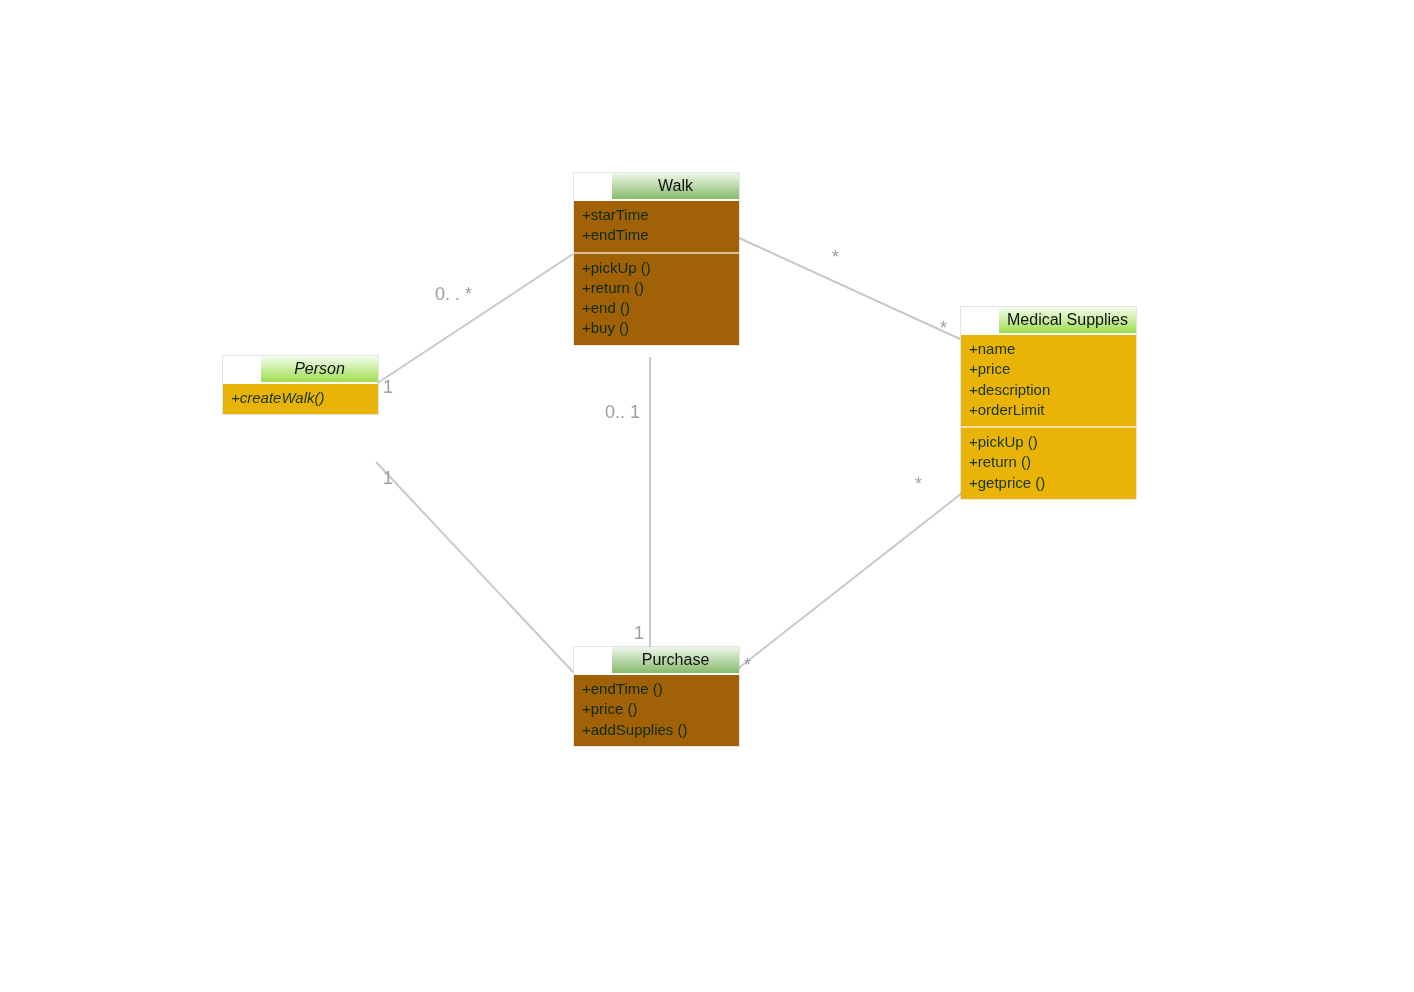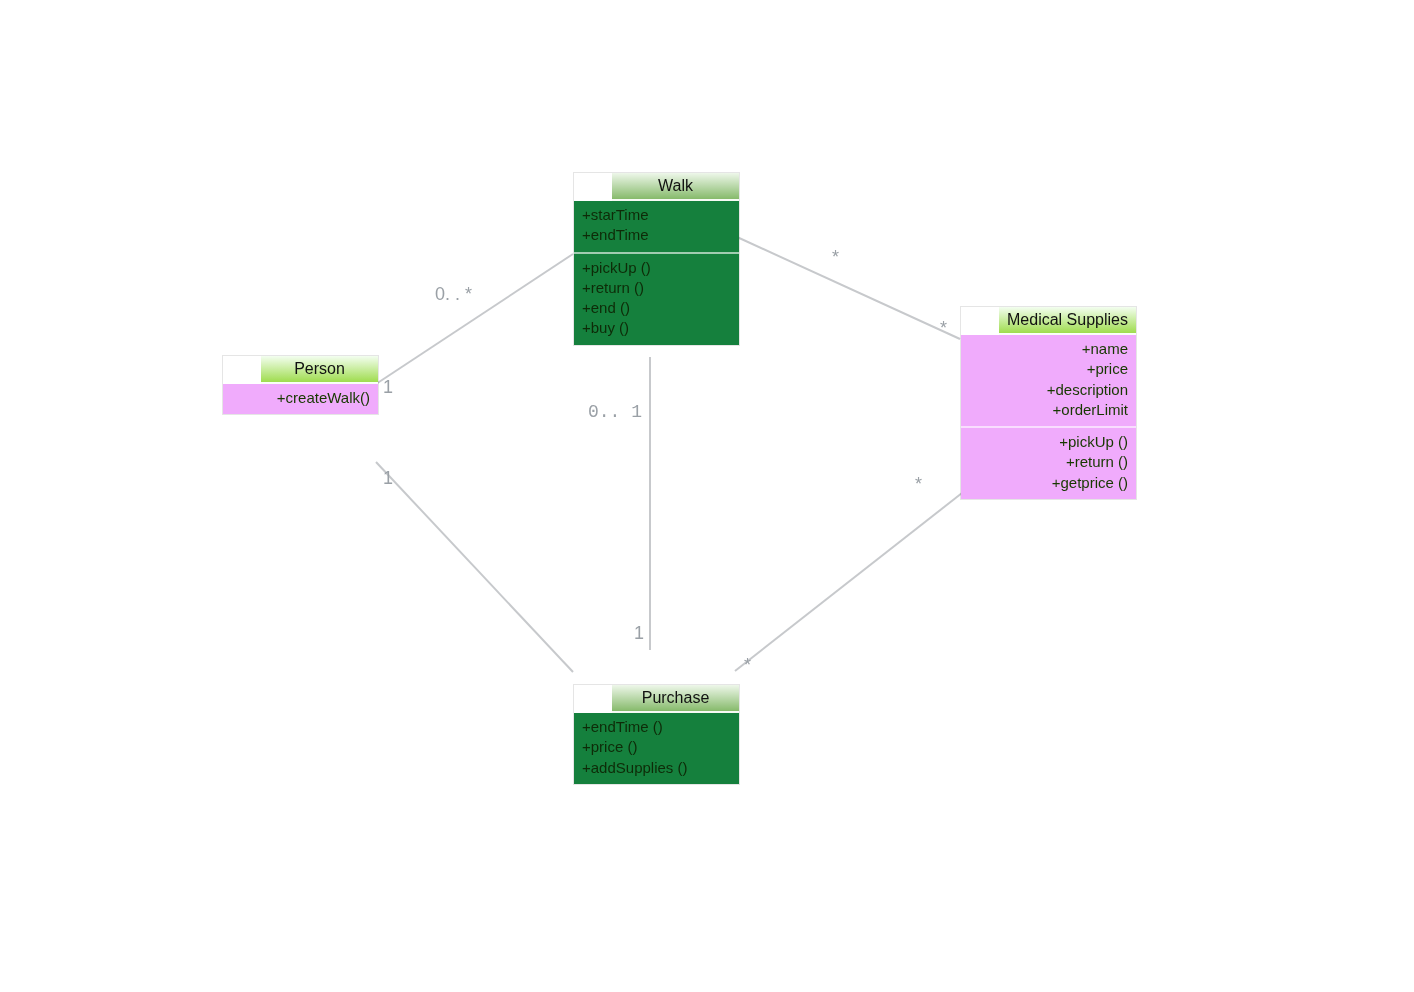--- a/index.html
+++ b/index.html
@@ -37,30 +37,29 @@
     border-bottom: 2px solid rgba(255,255,255,0.6);
   }
   .uml-section:last-child { border-bottom: none; }
   .uml-row { white-space: nowrap; }
 
   
   .variant-light .uml-title {
     background: linear-gradient(to bottom, #f3fef0 0%, #9fdc4e 100%);
   }
   .variant-light .uml-section {
-    background: #f0abfc;
+    background: #eab308;
     color: #173800;
-    text-align: right;
   }
   
   .variant-dark .uml-title {
     background: linear-gradient(to bottom, #eef7ea 0%, #86ba6b 100%);
   }
   .variant-dark .uml-section {
-    background: #15803d;
+    background: #a16207;
     color: #0e2b08;
   }
 
   
   .edge-label {
     position: absolute;
     font-size: 18px;
     color: #9aa0a6;
     font-family: Arial, sans-serif;
   }
@@ -89,21 +88,21 @@
 
     <line x1="376" y1="462" x2="573" y2="672"></line>
 
     <line x1="737" y1="237" x2="960" y2="339"></line>
 
     <line x1="650" y1="357" x2="650" y2="650"></line>
 
     <line x1="735" y1="671" x2="962" y2="493"></line>
   </svg>
 
-  <div class="uml-class variant-light" style="left:222px; top:355px; width:155px;">
+  <div class="uml-class variant-light" style="left:222px; top:355px; width:155px;font-style:italic;">
     <div class="uml-title">Person</div>
     <div class="uml-section">
       <div class="uml-row">+createWalk()</div>
     </div>
   </div>
 
   <div class="uml-class variant-dark" style="left:573px; top:172px; width:165px;">
     <div class="uml-title">Walk</div>
     <div class="uml-section">
       <div class="uml-row">+starTime</div>
@@ -125,36 +124,36 @@
       <div class="uml-row">+description</div>
       <div class="uml-row">+orderLimit</div>
     </div>
     <div class="uml-section">
       <div class="uml-row">+pickUp ()</div>
       <div class="uml-row">+return ()</div>
       <div class="uml-row">+getprice ()</div>
     </div>
   </div>
 
-  <div class="uml-class variant-dark" style="left:573px; top:684px; width:165px;">
+  <div class="uml-class variant-dark" style="left:573px; top:646px; width:165px;">
     <div class="uml-title">Purchase</div>
     <div class="uml-section">
       <div class="uml-row">+endTime ()</div>
       <div class="uml-row">+price ()</div>
       <div class="uml-row">+addSupplies ()</div>
     </div>
   </div>
 
   <div class="edge-label" style="left:383px; top:377px;">1</div>
   <div class="edge-label" style="left:435px; top:284px;">0. . *</div>
 
   <div class="edge-label" style="left:383px; top:468px;">1</div>
 
   <div class="edge-label" style="left:832px; top:247px;">*</div>
   <div class="edge-label" style="left:940px; top:318px;">*</div>
 
-  <div class="edge-label" style="left:588px; top:402px;font-family:Liberation Mono, monospace;">0.. 1</div>
+  <div class="edge-label" style="left:605px; top:402px;">0.. 1</div>
   <div class="edge-label" style="left:634px; top:623px;">1</div>
 
   <div class="edge-label" style="left:744px; top:655px;">*</div>
   <div class="edge-label" style="left:915px; top:474px;">*</div>
 
 </div>
 
 </body></html>

